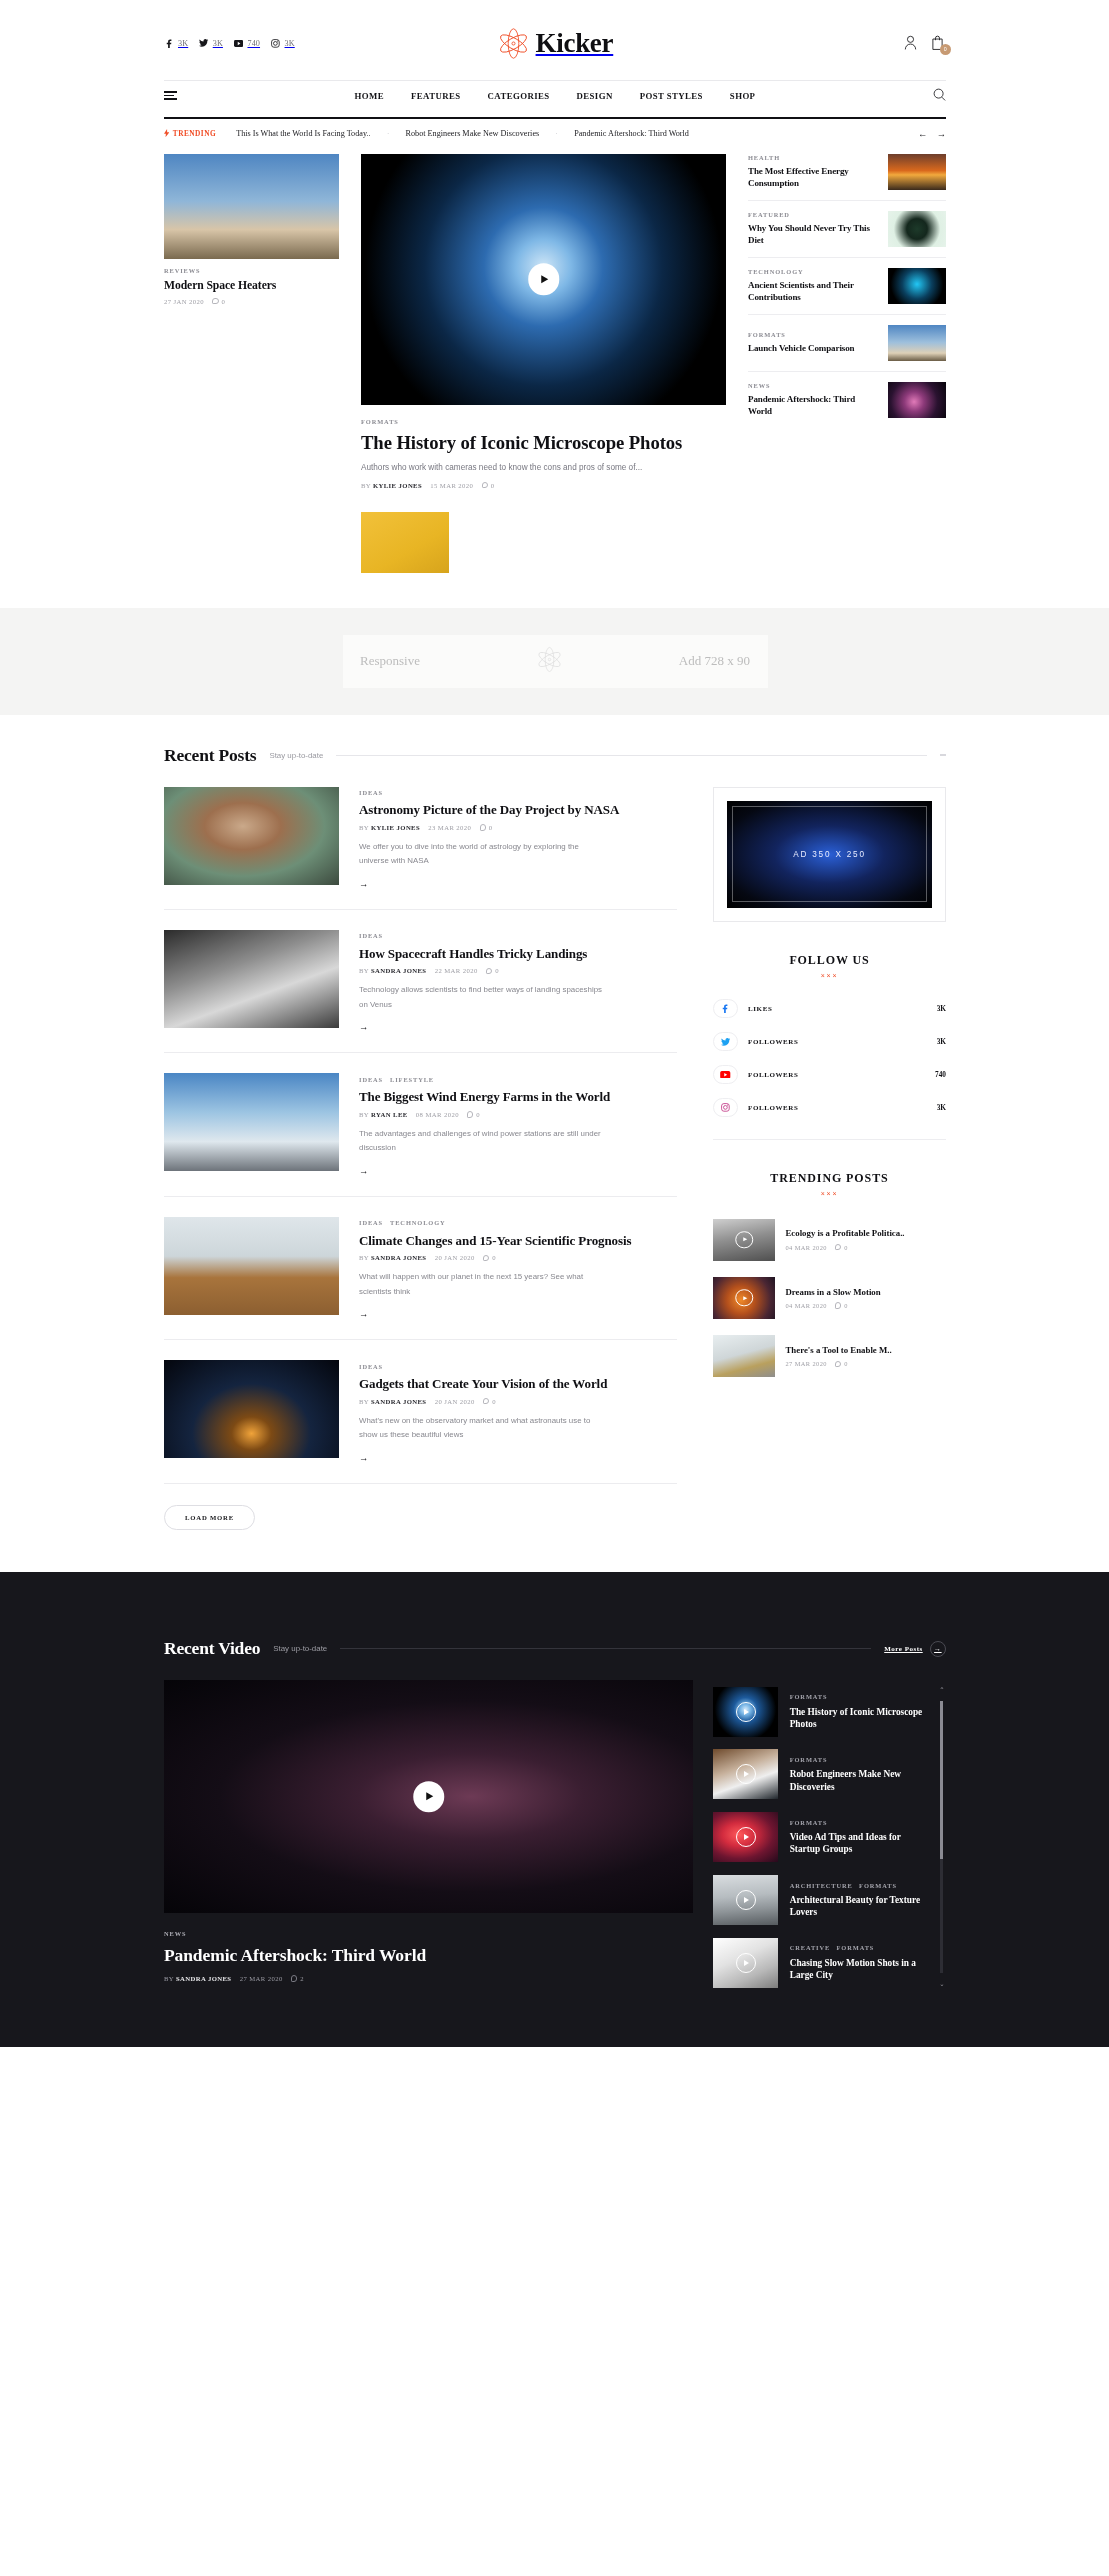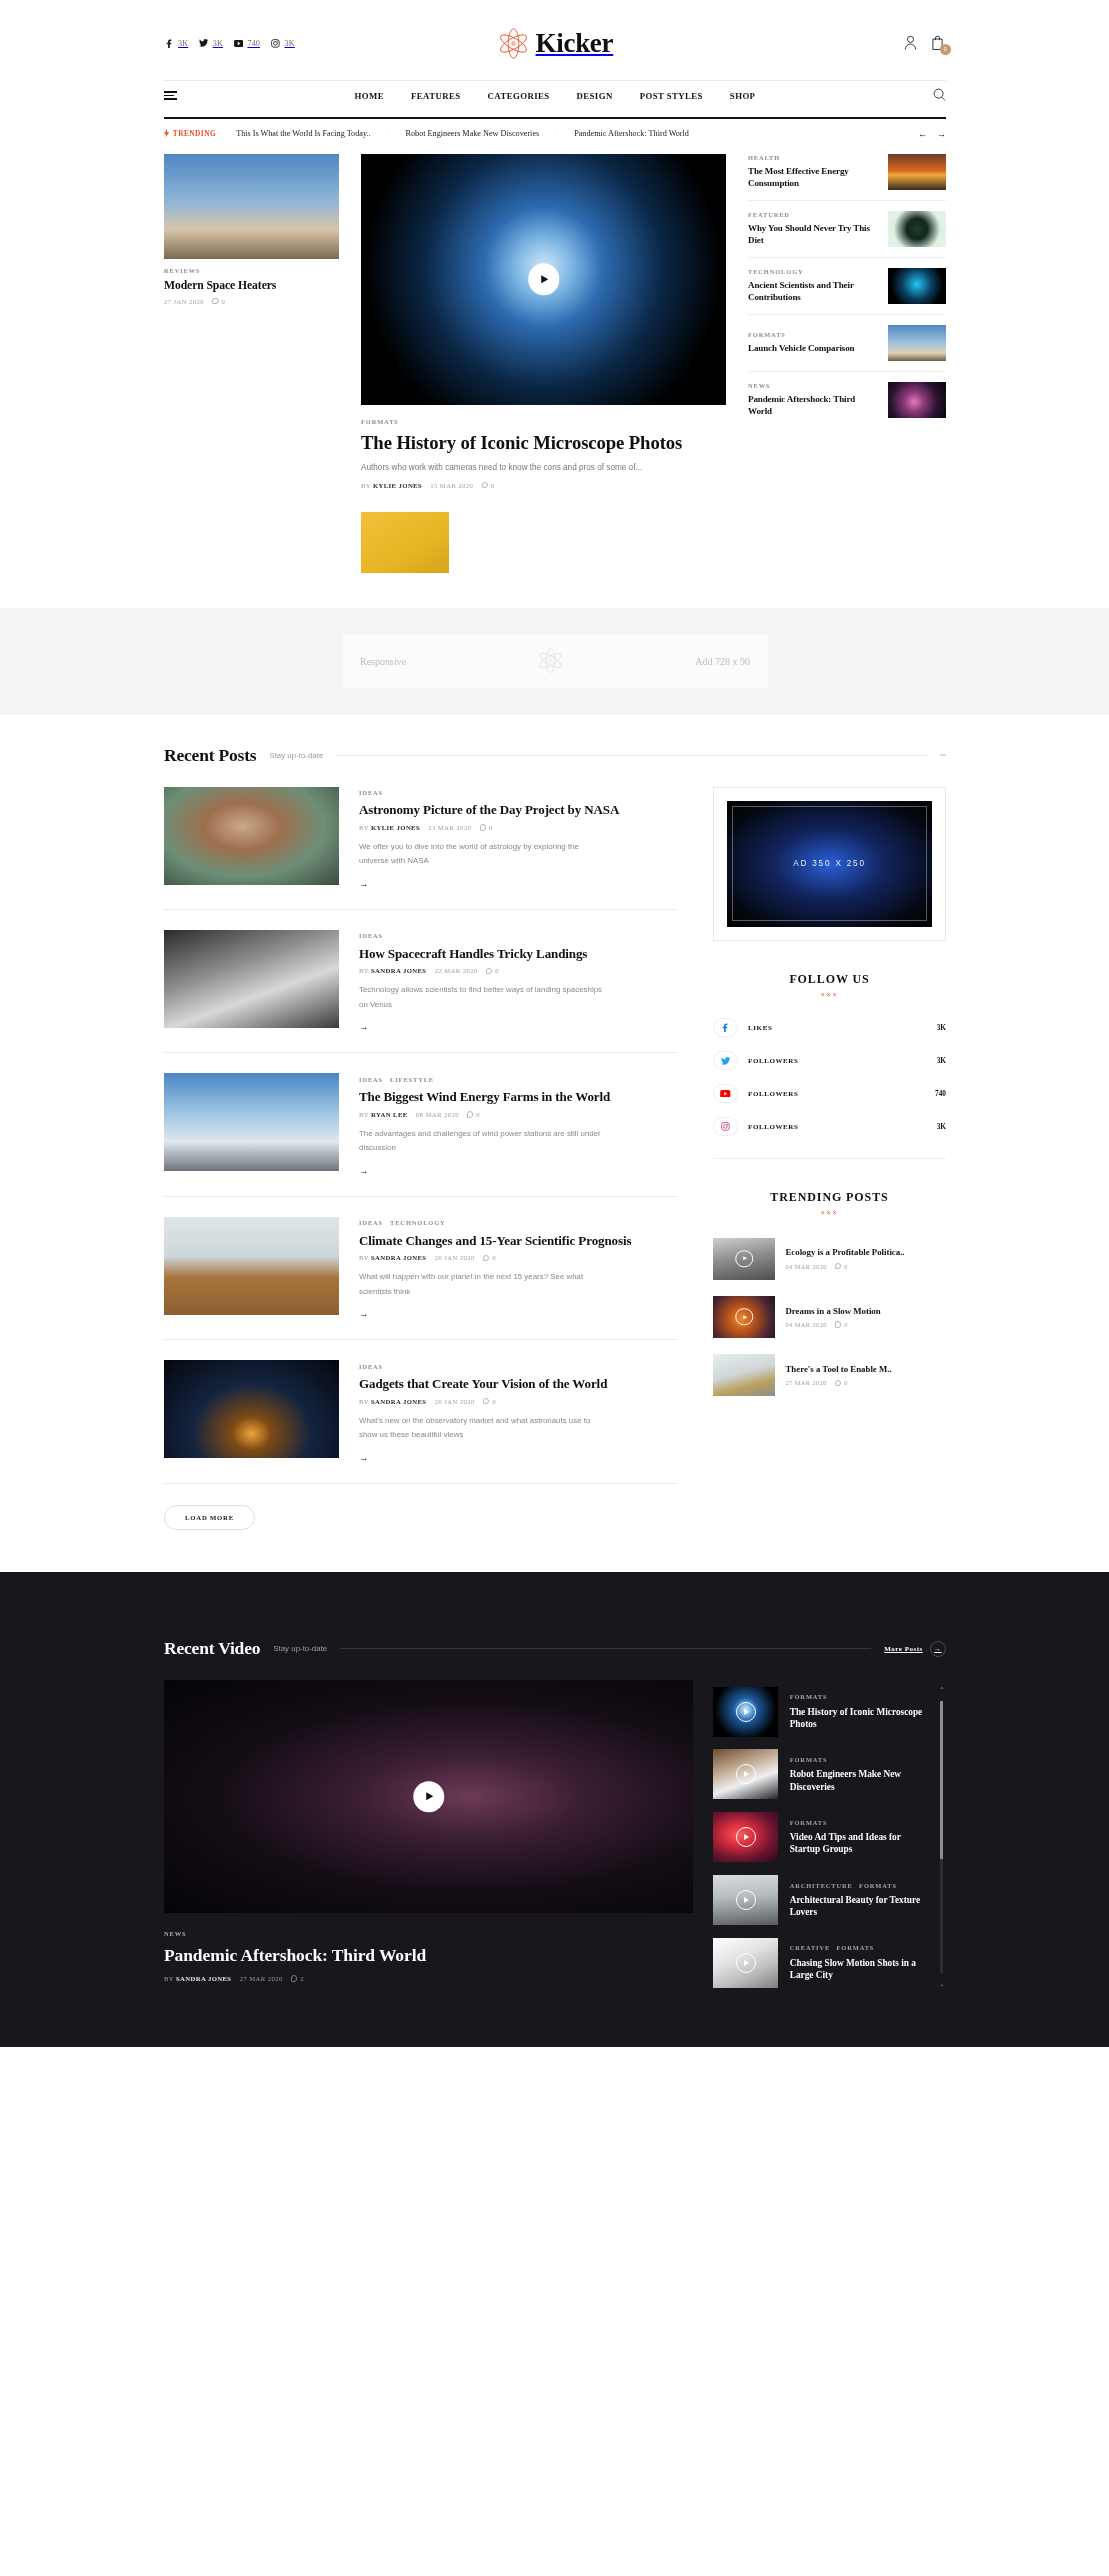--- a/index.html
+++ b/index.html
@@ -126,21 +126,21 @@
   .col-right .rtxt { flex: 1; }
   .col-right .cat { display: block; margin-bottom: 4.7px; }
   .col-right .htitle { font-size: 9px; line-height: 1.28; }
   .col-right .thumb { width: 58px; height: 36px; flex: 0 0 58px; }
 
   
   .adstrip { background: #f4f4f3; margin-top: 35px; padding: 27px 0; }
   .adbox {
     width: 425px; height: 53px; margin: 0 auto; background: #fbfbfa;
     display: flex; align-items: center; justify-content: space-between; padding: 0 17.5px;
-    font-family: "Liberation Serif", serif; font-size: 10px; color: #bdbdbd;
+    font-family: "Liberation Serif", serif; font-size: 13px; color: #bdbdbd;
   }
 
   
   .sechead { display: flex; align-items: center; gap: 13px; padding: 30px 0 21px; }
   .sechead h2 { font-family: "Liberation Serif", serif; font-weight: 700; font-size: 17.5px; letter-spacing: -0.2px; }
   .sechead .sub { font-size: 7.9px; color: #9a9aa1; }
   .sechead .rule { flex: 1; height: 0.6px; background: #e6e6ea; }
   .sechead .dots { display: flex; gap: 2.3px; }
   .sechead .dots b { width: 5.8px; height: 2.3px; background: #d8d8dd; display: block; }
 
@@ -162,21 +162,21 @@
   .loadmore {
     margin-top: 21px; display: inline-block; padding: 8.2px 20px; border: 0.6px solid #dedee3;
     border-radius: 23px; font-family: "Liberation Serif", serif; font-weight: 700;
     font-size: 6.7px; letter-spacing: 0.8px; text-transform: uppercase; color: #17171b;
     background: #fff; cursor: pointer;
   }
 
   
   .sb-ad { border: 0.6px solid #e9e9ec; padding: 13px; }
   .sb-ad .inner {
-    height: 126px; background: radial-gradient(ellipse at center, #2a5fd6 0%, #12245e 38%, #050812 78%, #000 100%);
+    height: 107px; background: radial-gradient(ellipse at center, #2a5fd6 0%, #12245e 38%, #050812 78%, #000 100%);
     display: flex; align-items: center; justify-content: center; position: relative;
   }
   .sb-ad .inner:before {
     content:""; position:absolute; inset:5.3px; border:0.6px solid rgba(255,255,255,.35);
   }
   .sb-ad .inner span {
     color: #e8ecff; font-size: 8.2px; letter-spacing: 1.8px; position: relative;
   }
   .sb-head { text-align: center; padding: 31.5px 0 13px; }
   .sb-head h3 {

